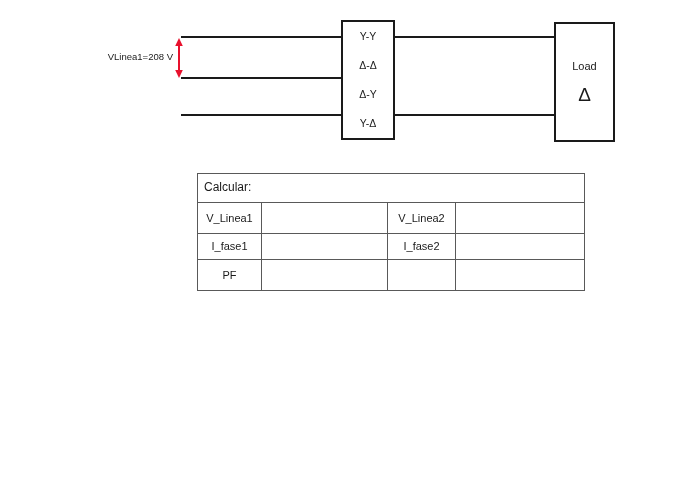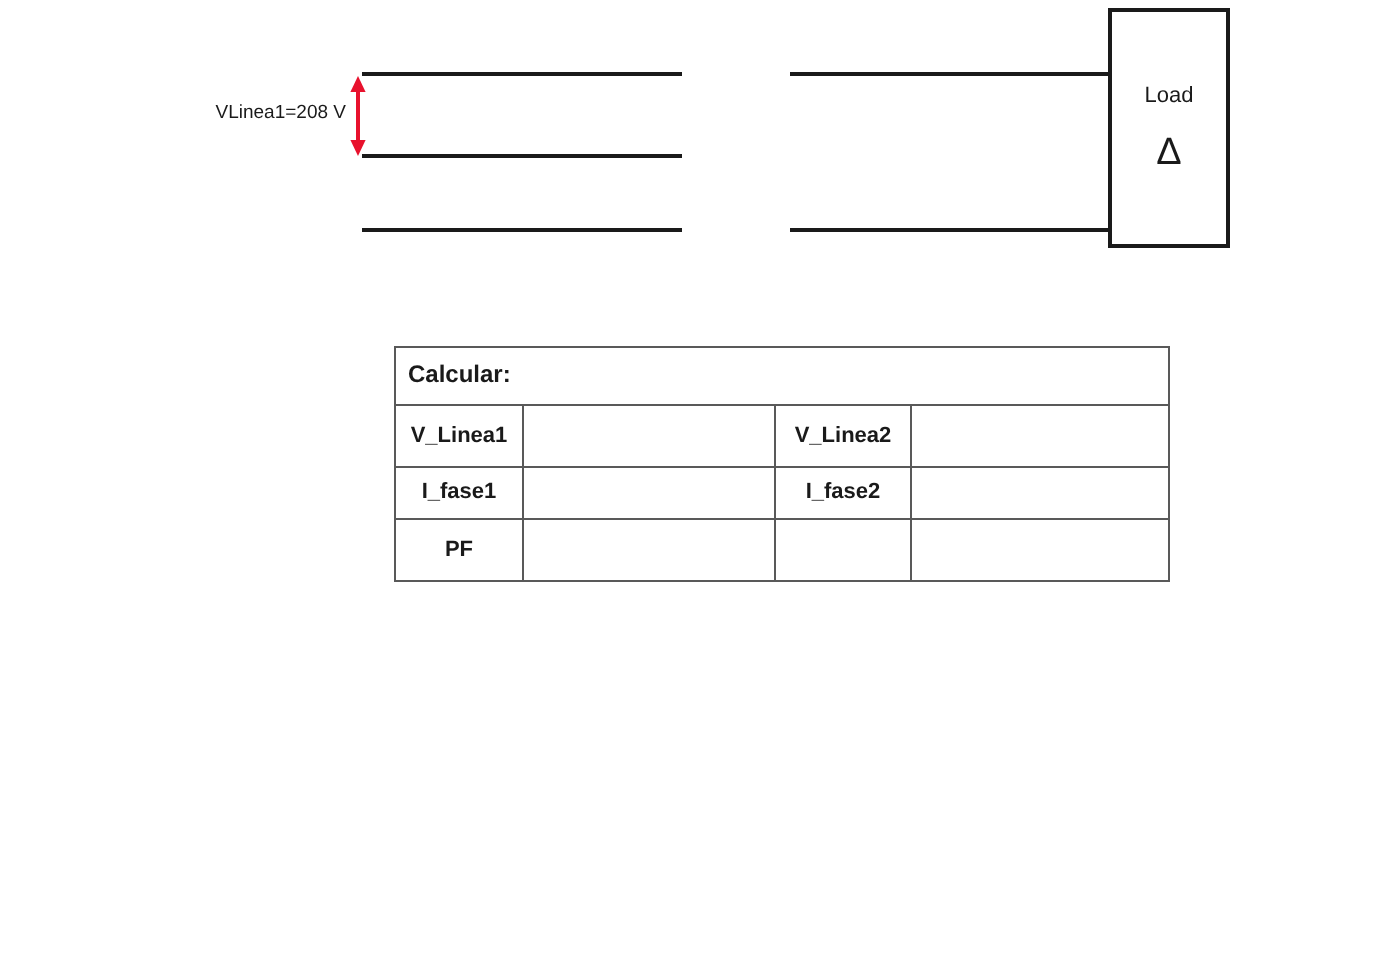--- a/index.html
+++ b/index.html
@@ -46,21 +46,21 @@
     display: flex;
     flex-direction: column;
     justify-content: space-around;
     align-items: center;
     font-size: 10.5px;
   }
   .xfmr-box .cfg { line-height: 1; }
   .load-box {
     position: absolute;
     left: 554px;
-    top: 4px;
+    top: 22px;
     width: 61px;
     height: 120px;
     border: 2px solid #1a1a1a;
     background: #ffffff;
     display: flex;
     flex-direction: column;
     align-items: center;
     justify-content: center;
     gap: 13px;
   }
@@ -72,21 +72,21 @@
     position: absolute;
     left: 197px;
     top: 173px;
     border-collapse: collapse;
     table-layout: fixed;
     background: #ffffff;
   }
   .calc-table td {
     border: 1px solid #595959;
     font-size: 11px;
-    font-weight: bold;
+    font-weight: normal;
     text-align: center;
     vertical-align: middle;
     white-space: pre-line;
     line-height: 1.15;
     overflow: hidden;
   }
   .calc-table td.title-cell {
     text-align: left;
     padding-left: 6px;
     font-size: 12px;
@@ -114,20 +114,26 @@
   <div class="wire" style="left:181px; top:77px; width:160px;"></div>
   <div class="wire" style="left:181px; top:114px; width:160px;"></div>
 
   <div class="source-label">VLinea1=208 V</div>
   <svg class="arrow-svg" width="10" height="40" viewBox="0 0 10 40">
     <line x1="5" y1="6" x2="5" y2="34" stroke-width="2" stroke="#e8112d"></line>
     <polygon points="5,0 1.2,8 8.8,8" fill="#e8112d"></polygon>
     <polygon points="5,40 1.2,32 8.8,32" fill="#e8112d"></polygon>
   </svg>
 
+  <div class="xfmr-box">
+    <div class="cfg">Y-Y</div>
+    <div class="cfg">Δ-Δ</div>
+    <div class="cfg">Δ-Y</div>
+    <div class="cfg">Y-Δ</div>
+  </div>
 
   <div class="wire" style="left:395px; top:36px; width:159px;"></div>
   <div class="wire" style="left:395px; top:114px; width:159px;"></div>
 
   <div class="load-box">
     <div class="load-title">Load</div>
     <div class="load-symbol">Δ</div>
   </div>
 
   <table class="calc-table">

